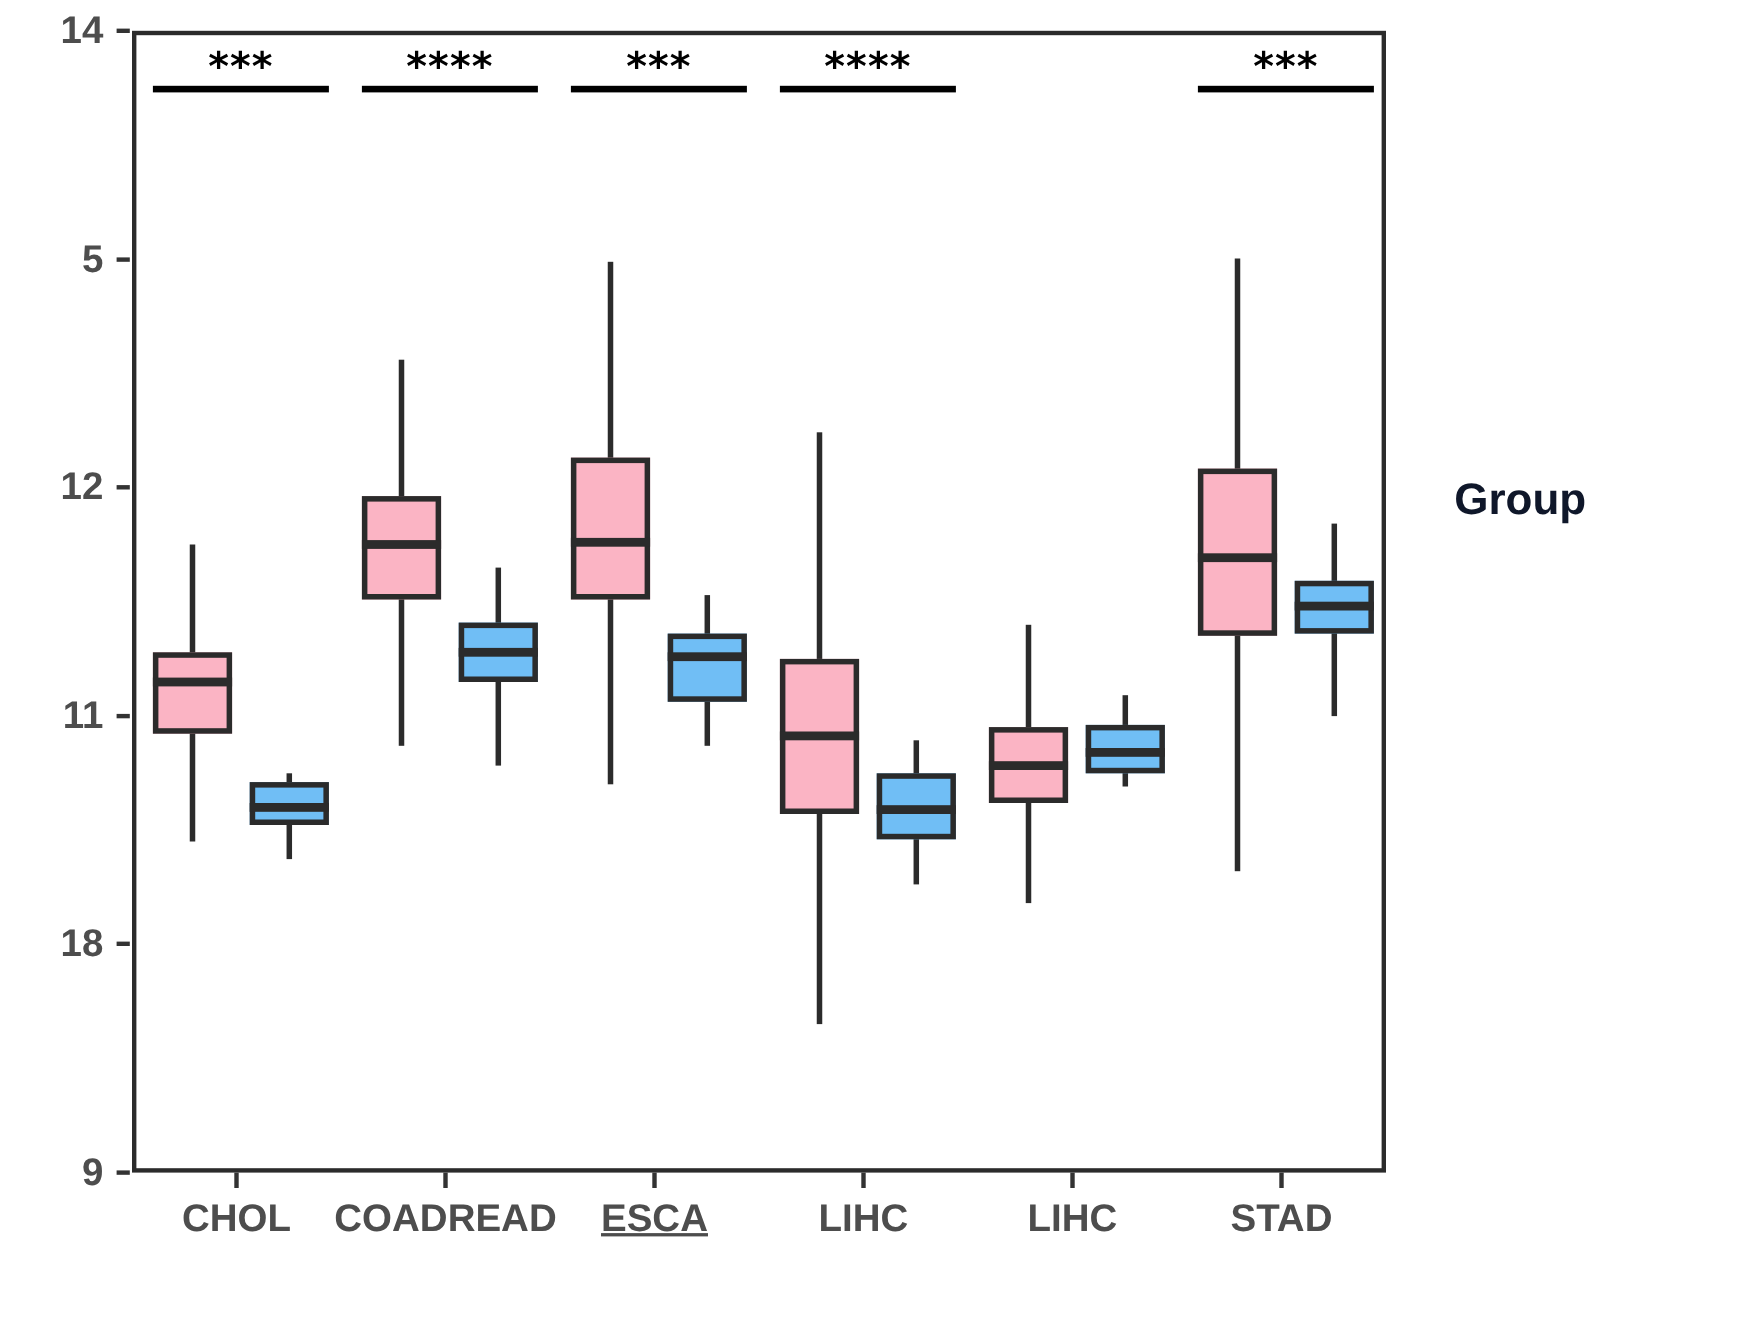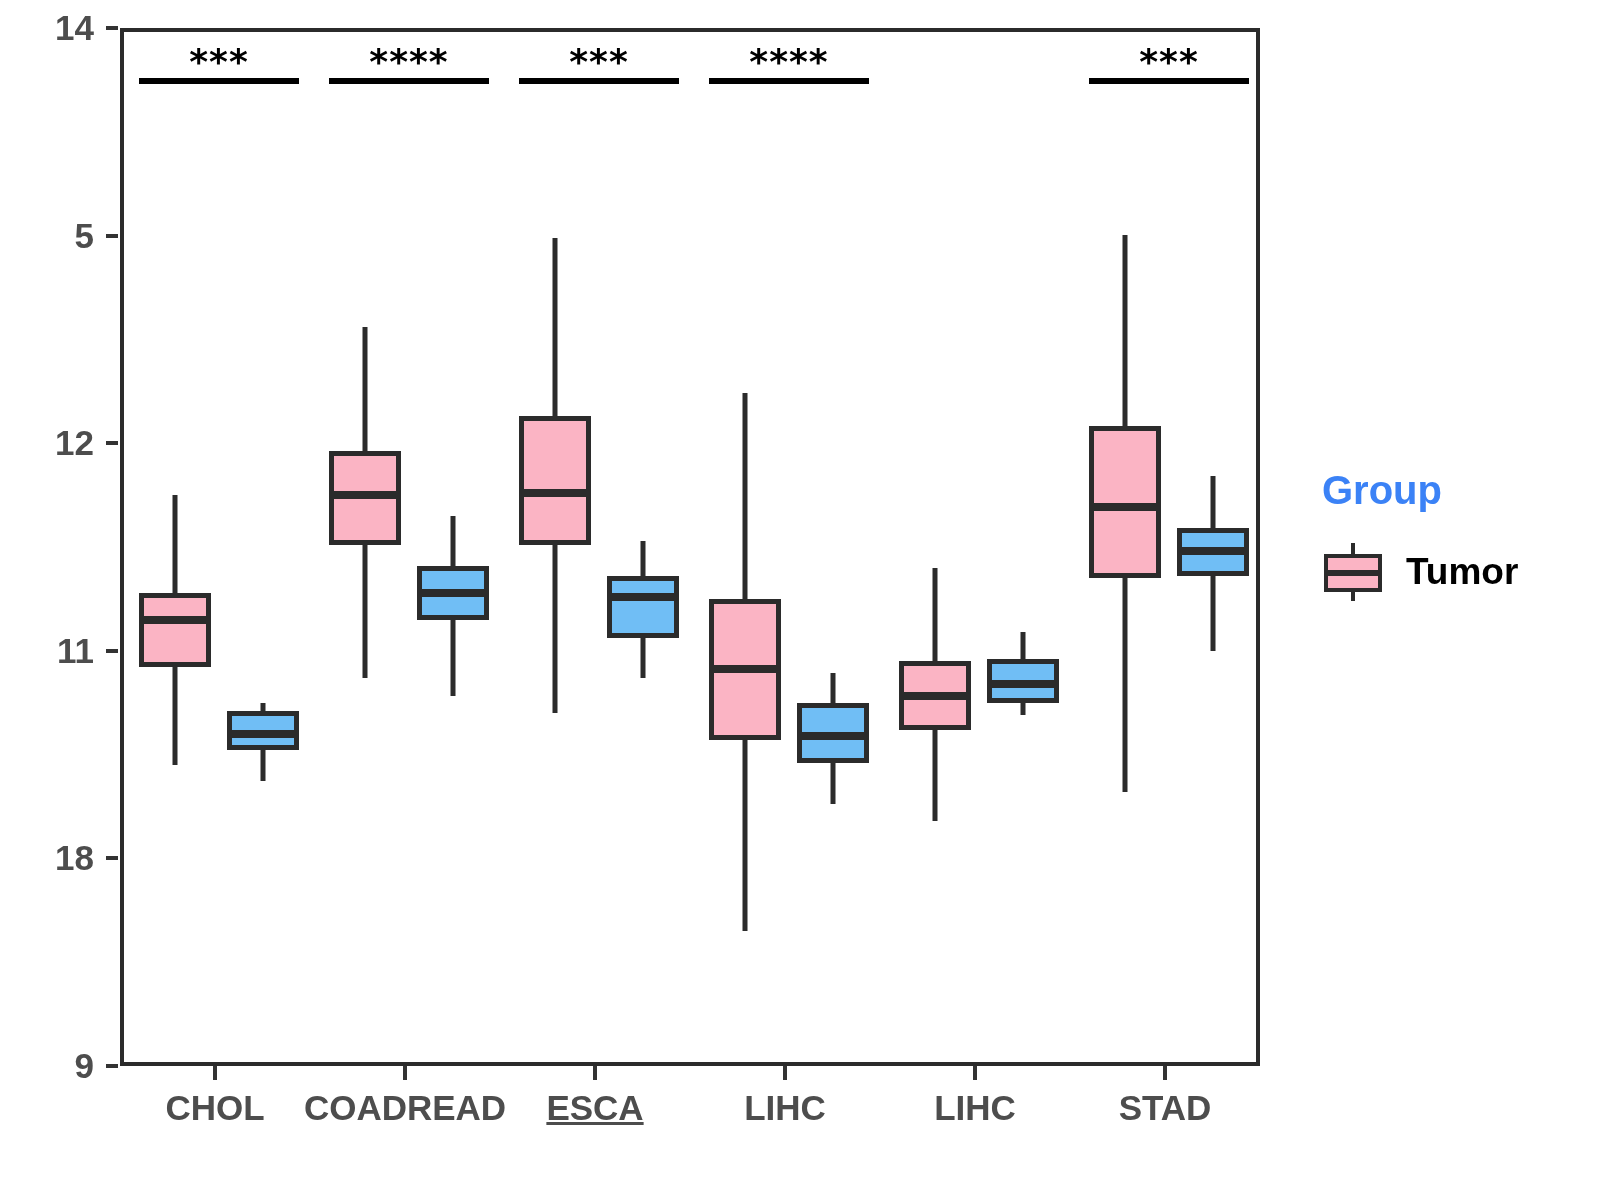--- a/index.html
+++ b/index.html
@@ -110,23 +110,22 @@
   
   #legend {
     position: absolute;
     left: 1322px;
     top: 432px;
     width: 270px;
   }
   #legend-title {
     font-size: 40px;
     font-weight: bold;
-    color: #3b82f6;
+    color: #0f172a;
     margin-bottom: 22px;
-    margin-top: 36px;
   }
   .legend-row {
     display: flex;
     align-items: center;
     height: 74px;
   }
   .legend-key {
     position: relative;
     width: 62px;
     height: 62px;
@@ -273,24 +272,16 @@
       <div class="xtick-label" style="left: 785px; top: 1088px;">LIHC</div>
       <div class="xtick-mark" style="left: 975px; top: 1066px;"></div>
       <div class="xtick-label" style="left: 975px; top: 1088px;">LIHC</div>
       <div class="xtick-mark" style="left: 1165px; top: 1066px;"></div>
       <div class="xtick-label" style="left: 1165px; top: 1088px;">STAD</div>
     </div>
 
   <div id="legend">
     <div id="legend-title">Group</div>
 
-    <div class="legend-row">
-      <div class="legend-key">
-        <div class="lk-whisk"></div>
-        <div class="lk-box tumor"></div>
-        <div class="lk-med"></div>
-      </div>
-      <div class="legend-label">Tumor</div>
-    </div>
 
   </div>
 
 </div>
 
 </body></html>

